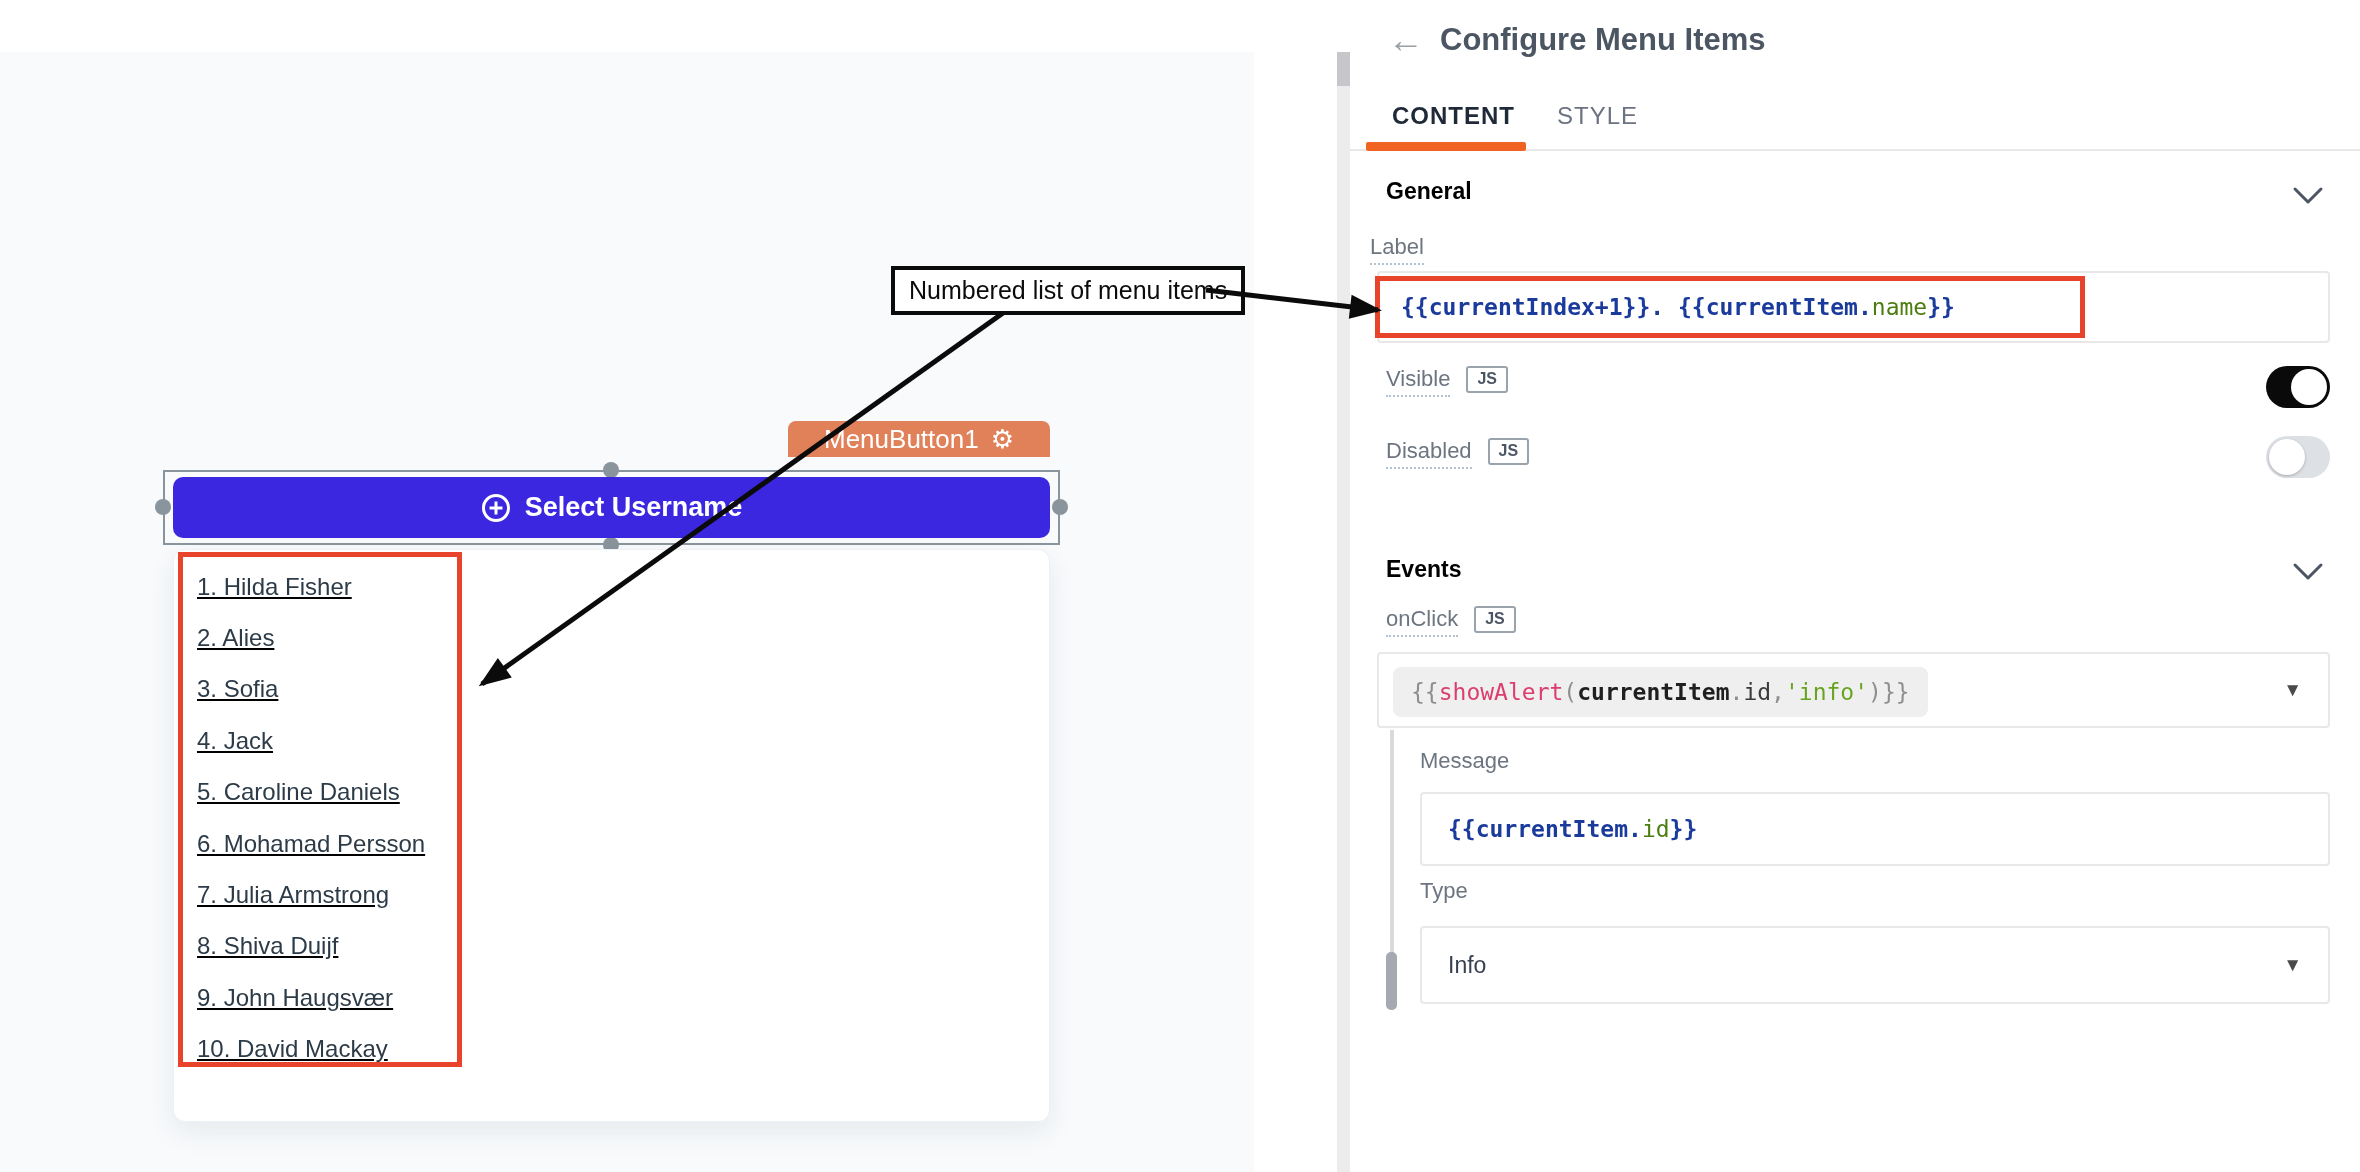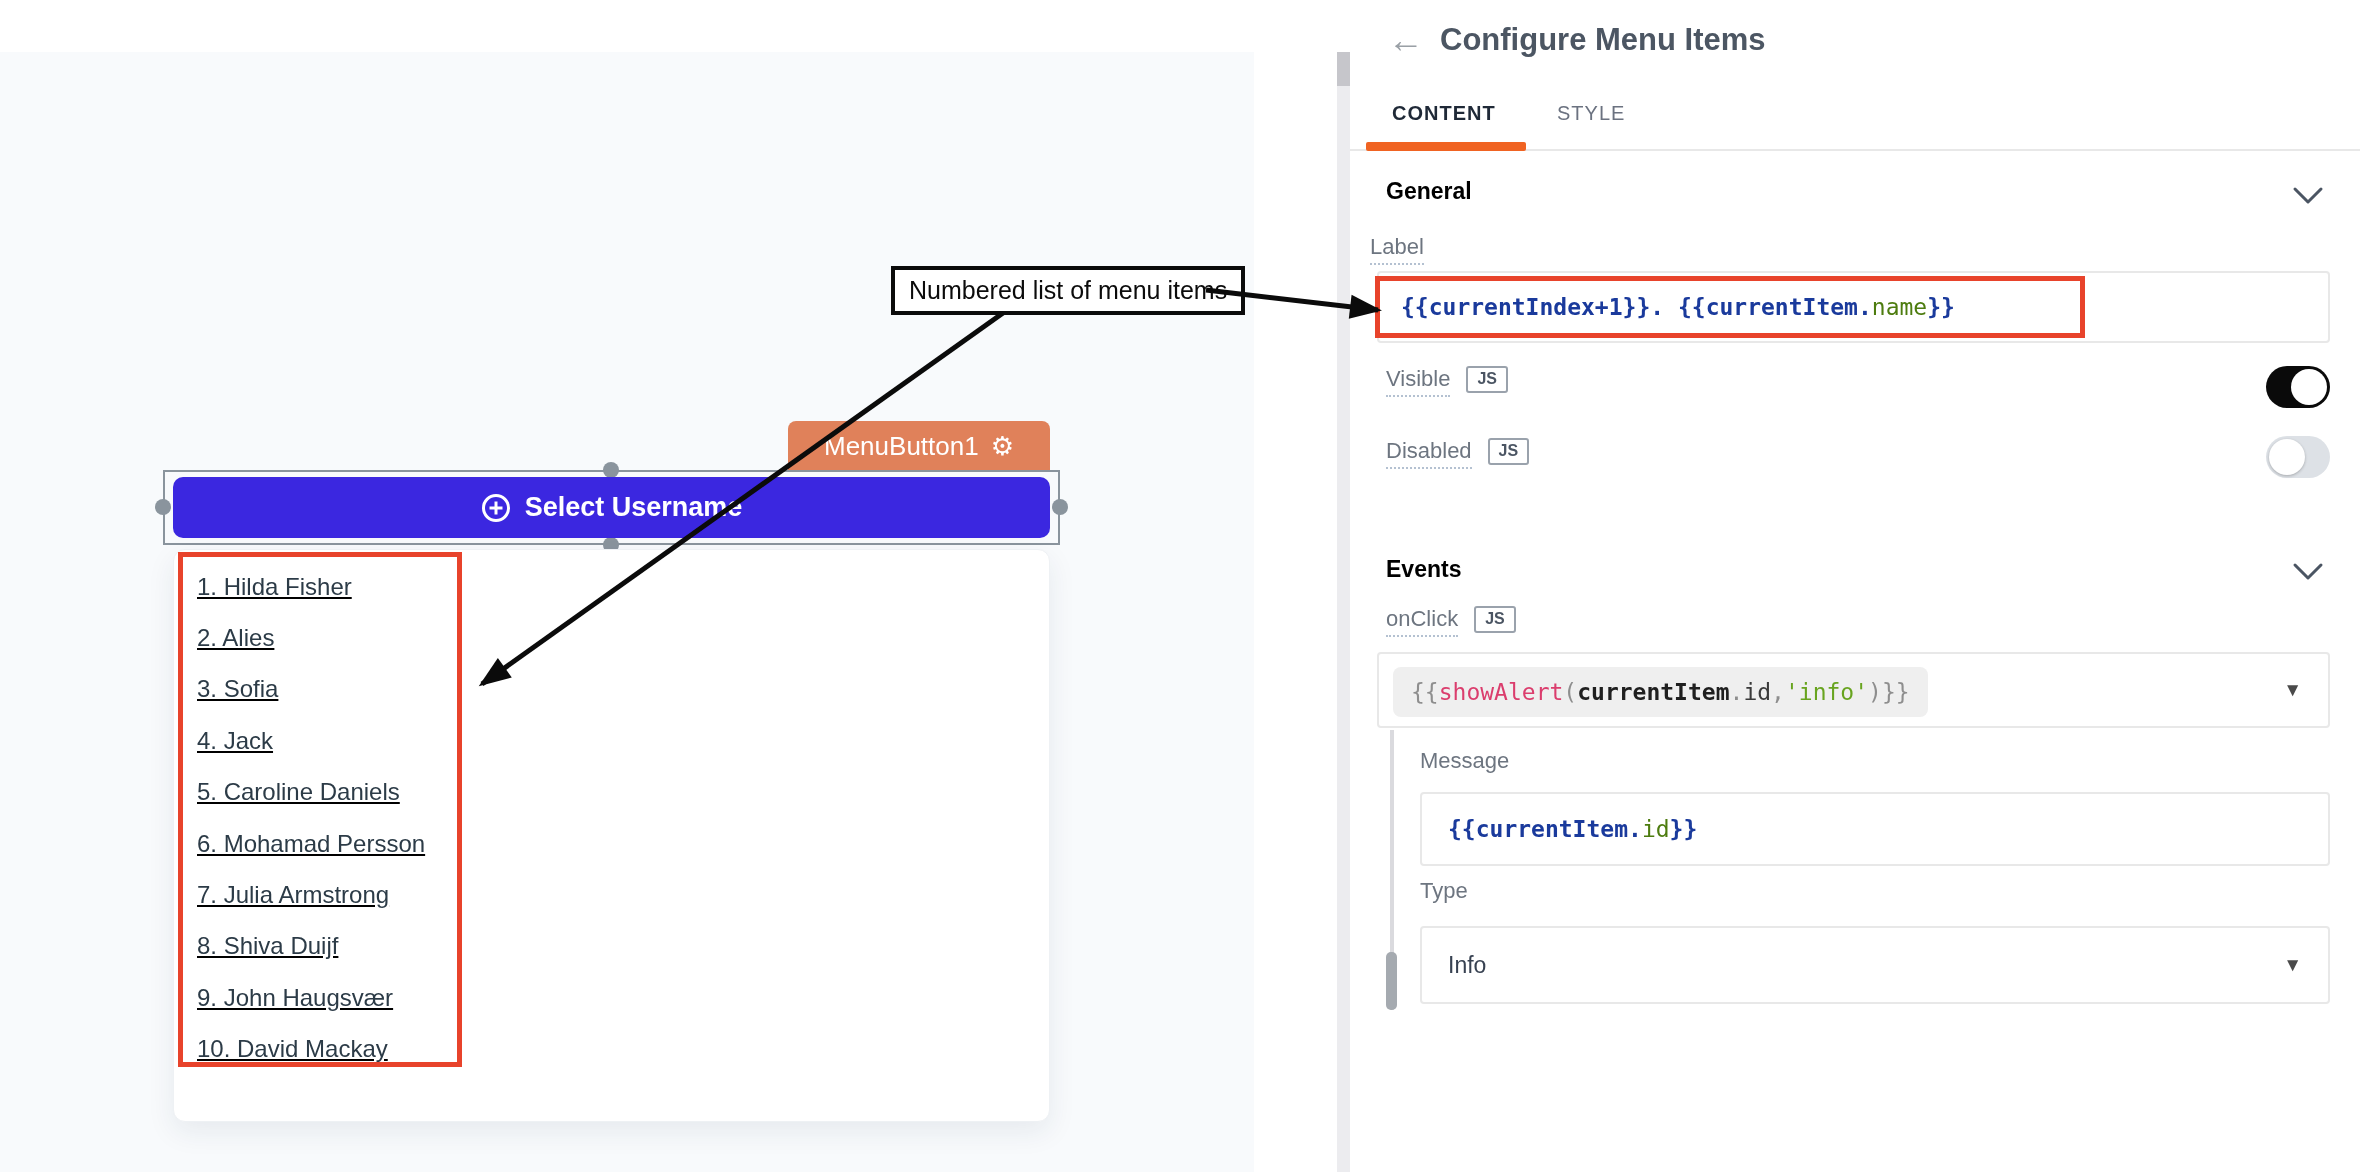--- a/index.html
+++ b/index.html
@@ -3,21 +3,21 @@
 <meta charset="utf-8">
 <style>
   * { margin:0; padding:0; box-sizing:border-box; }
   html,body { width:2360px; height:1172px; overflow:hidden; background:#ffffff;
               font-family:"Liberation Sans", sans-serif; }
   #page { position:relative; width:2360px; height:1172px; }
 
   
   #canvas { position:absolute; left:0; top:52px; width:1254px; height:1120px; background:#f8fafc; }
 
-  .widget-tag { position:absolute; left:788px; top:369px; width:262px; height:50px;
+  .widget-tag { position:absolute; left:788px; top:369px; width:262px; height:36px;
     background:#e0815a; border-radius:8px 8px 0 0; display:flex; align-items:center;
     justify-content:center; gap:12px; color:#fff; font-size:26px; }
   .widget-tag .gear { font-size:26px; line-height:1; }
 
   .selbox { position:absolute; left:163px; top:418px; width:897px; height:75px;
     border:2px solid #8a949d; }
   .handle { position:absolute; width:16px; height:16px; border-radius:50%; background:#8a949d; }
 
   .menubtn { position:absolute; left:173px; top:425px; width:877px; height:61px;
     background:#3b27e0; border-radius:10px; display:flex; align-items:center; justify-content:center;
@@ -41,21 +41,21 @@
   #divider { position:absolute; left:1337px; top:52px; width:13px; height:1120px; background:#ececef; }
   #divider .thumb { position:absolute; left:0; top:0; width:13px; height:34px; background:#c6c6cb; }
 
   
   #panel { position:absolute; left:1350px; top:0; width:1010px; height:1172px; background:#fff; }
 
   .back-btn { position:absolute; left:34px; top:18px; width:44px; height:44px; display:flex;
     align-items:center; justify-content:center; font-size:36px; color:#9aa0a6; cursor:pointer; }
   .panel-title { position:absolute; left:90px; top:22px; font-size:31px; font-weight:700; color:#4c5663; }
 
-  .tab { position:absolute; top:102px; font-size:20px; letter-spacing:1px; cursor:pointer; }
+  .tab { position:absolute; top:102px; font-size:24px; letter-spacing:1px; cursor:pointer; }
   .tab.active { left:42px; color:#1f2937; font-weight:700; }
   .tab.inactive { left:207px; color:#6b7280; font-weight:500; }
   .tab-underline { position:absolute; left:16px; top:142px; width:160px; height:9px;
     background:#f06322; border-radius:2px; z-index:2; }
   .tabs-border { position:absolute; left:0; top:149px; width:1010px; height:2px; background:#e8e8e8; }
 
   .section-title { position:absolute; left:36px; font-size:23px; font-weight:600; color:#000000; }
   .chevron { position:absolute; left:942px; width:32px; height:20px; cursor:pointer; }
 
   .field-label { position:absolute; font-size:22px; color:#6d7580; }

